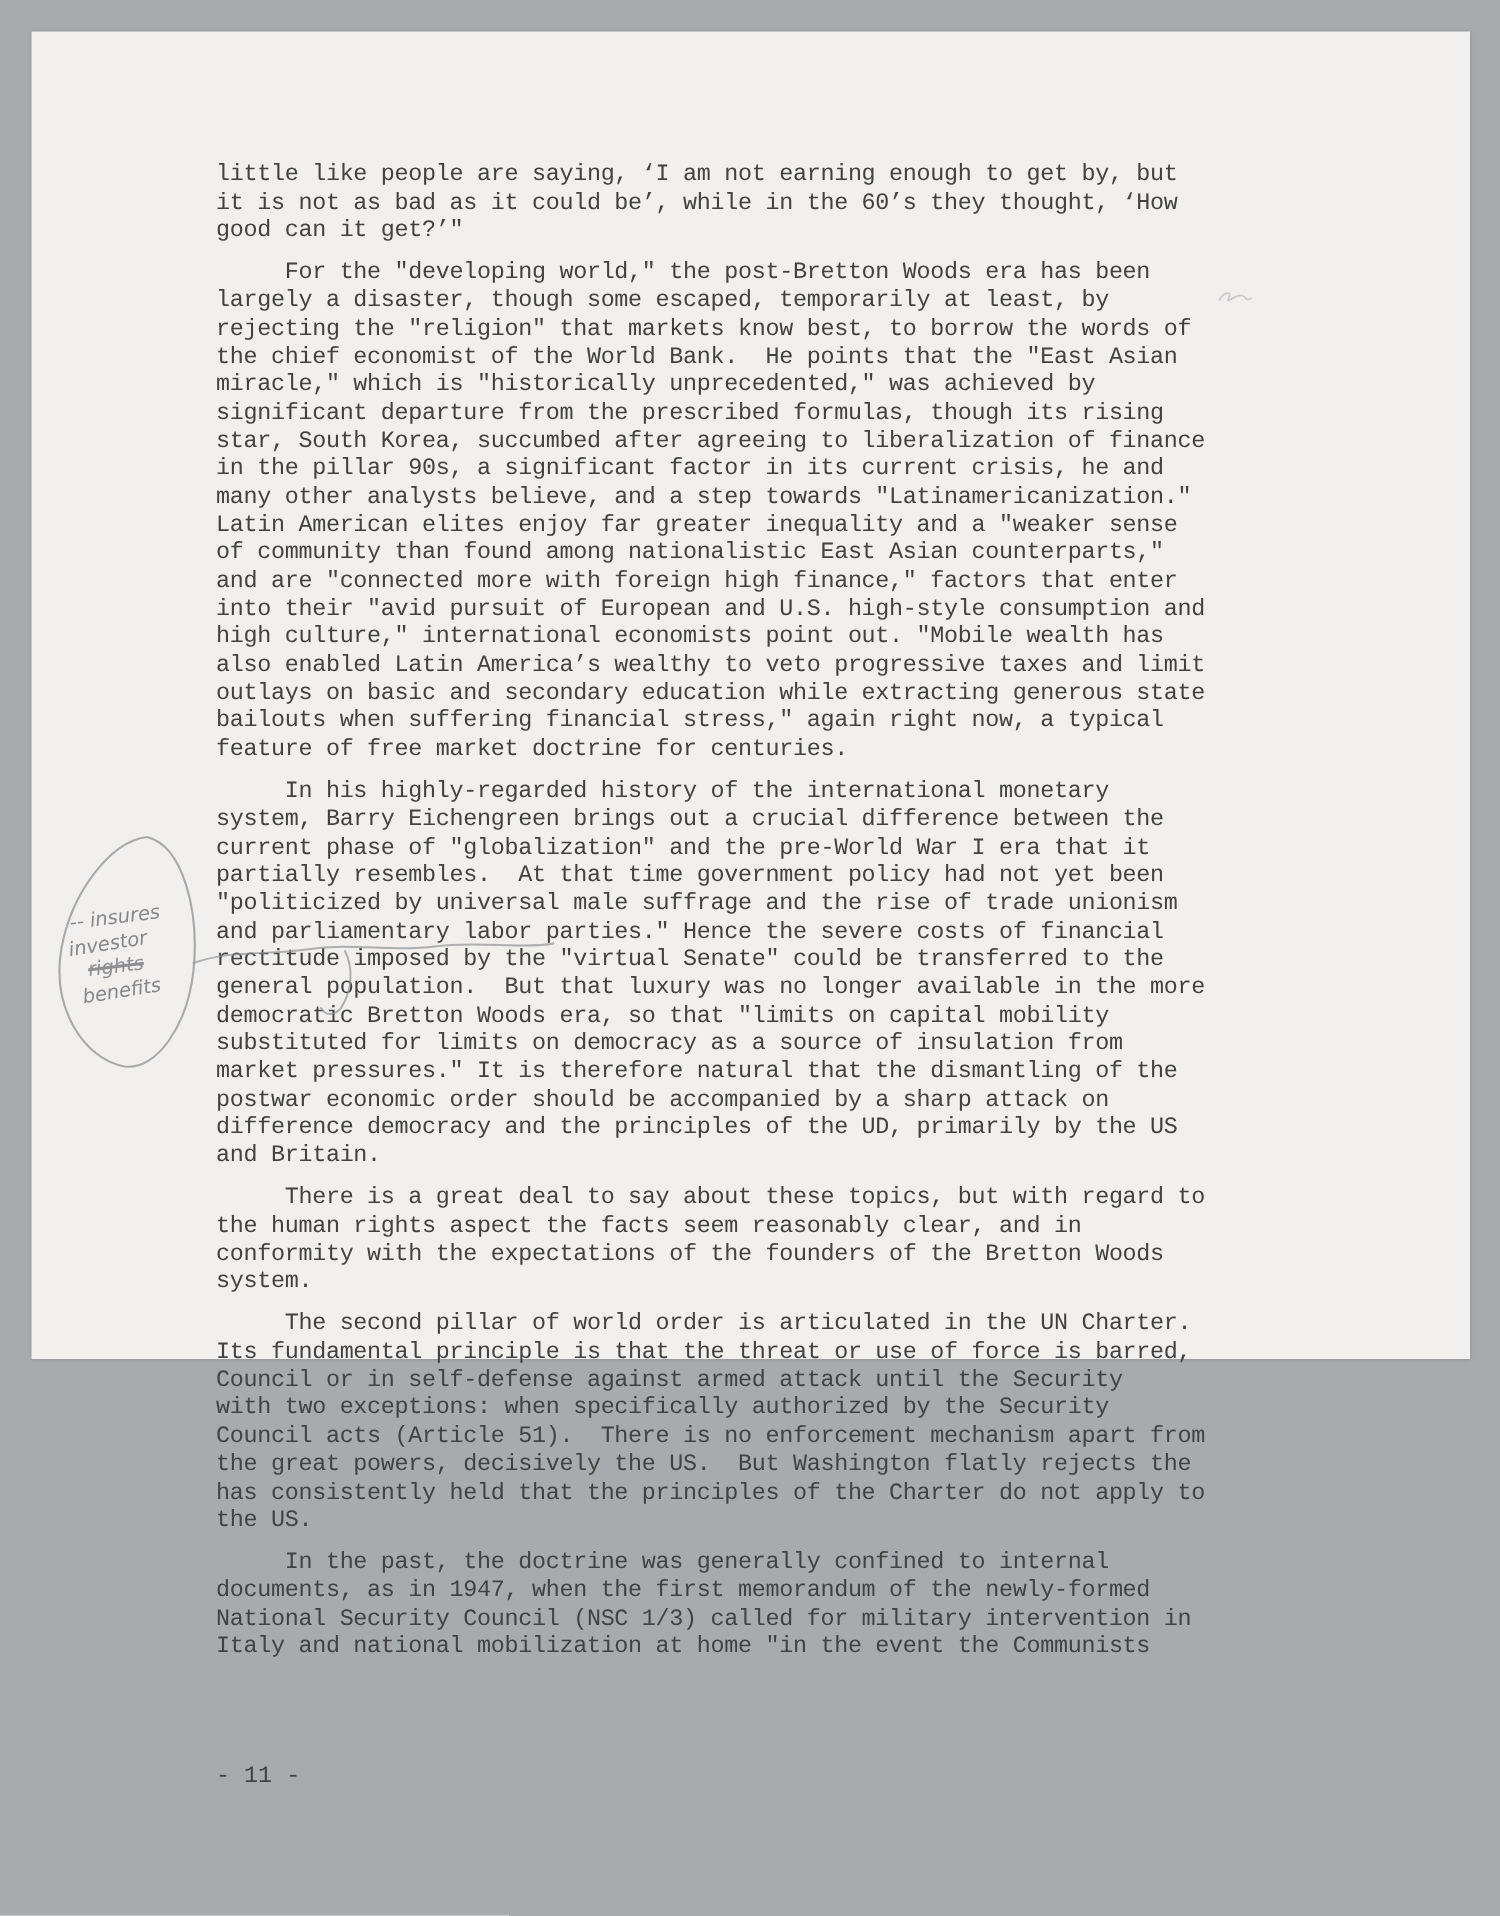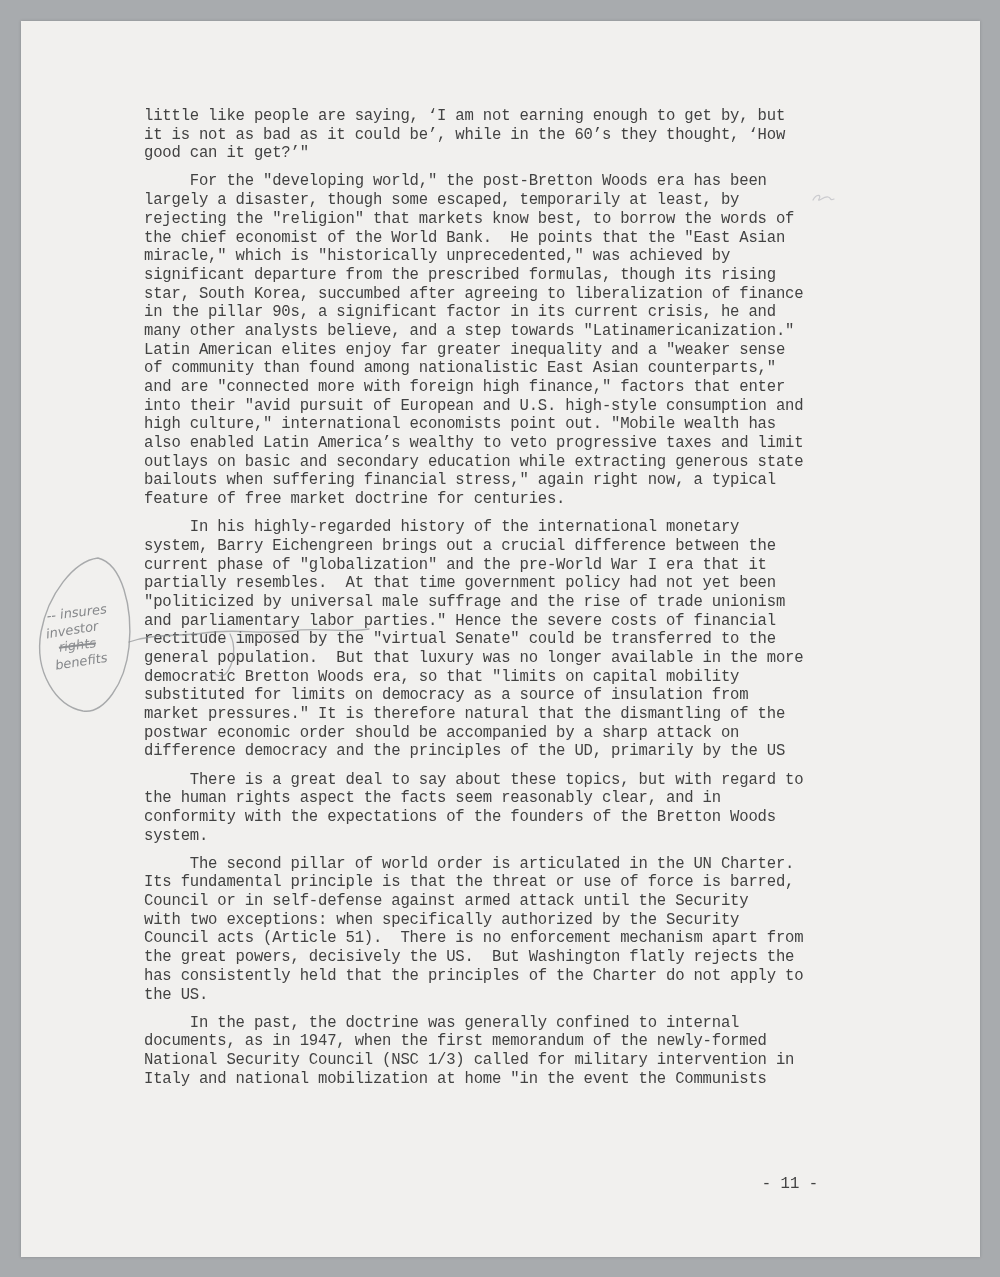--- a/index.html
+++ b/index.html
@@ -12,21 +12,21 @@
     position: relative;
     background: #a8abae;
     font-family: "Liberation Sans", sans-serif;
     overflow: hidden;
   }
   .paper {
     position: absolute;
     left: 21px;
     top: 21px;
     width: 959px;
-    height: 1236px;
+    height: 885px;
     background: #f1f0ee;
     box-shadow: 0 0 3px rgba(0,0,0,0.18);
   }
   .doc-text {
     position: absolute;
     left: 123px;
     top: 86px;
     font-family: "Liberation Mono", monospace;
     font-size: 15.6px;
     line-height: 18.7px;
@@ -39,21 +39,21 @@
   .para:last-child { margin-bottom: 0; font-family: Liberation Mono, monospace; }
   .line {
     white-space: pre;
     height: 18.7px;
   }
   .page-number {
     position: absolute;
     left: 123px;
     top: 1154px;
     width: 674px;
-    text-align: right;
+    text-align: left;
     font-family: "Liberation Mono", monospace;
     font-size: 15.6px;
     color: #424242;
   }
   .pencil-overlay {
     position: absolute;
     left: 0;
     top: 0;
     width: 1000px;
     height: 1277px;
@@ -120,20 +120,21 @@
         <div class="line">partially resembles.  At that time government policy had not yet been</div>
         <div class="line">"politicized by universal male suffrage and the rise of trade unionism</div>
         <div class="line">and parliamentary labor parties." Hence the severe costs of financial</div>
         <div class="line">rectitude imposed by the "virtual Senate" could be transferred to the</div>
         <div class="line">general population.  But that luxury was no longer available in the more</div>
         <div class="line">democratic Bretton Woods era, so that "limits on capital mobility</div>
         <div class="line">substituted for limits on democracy as a source of insulation from</div>
         <div class="line">market pressures." It is therefore natural that the dismantling of the</div>
         <div class="line">postwar economic order should be accompanied by a sharp attack on</div>
         <div class="line">difference democracy and the principles of the UD, primarily by the US</div>
+        <div class="line">and Britain.</div>
       </div>
       <div class="para">
         <div class="line">     There is a great deal to say about these topics, but with regard to</div>
         <div class="line">the human rights aspect the facts seem reasonably clear, and in</div>
         <div class="line">conformity with the expectations of the founders of the Bretton Woods</div>
         <div class="line">system.</div>
       </div>
       <div class="para">
         <div class="line">     The second pillar of world order is articulated in the UN Charter.</div>
         <div class="line">Its fundamental principle is that the threat or use of force is barred,</div>

